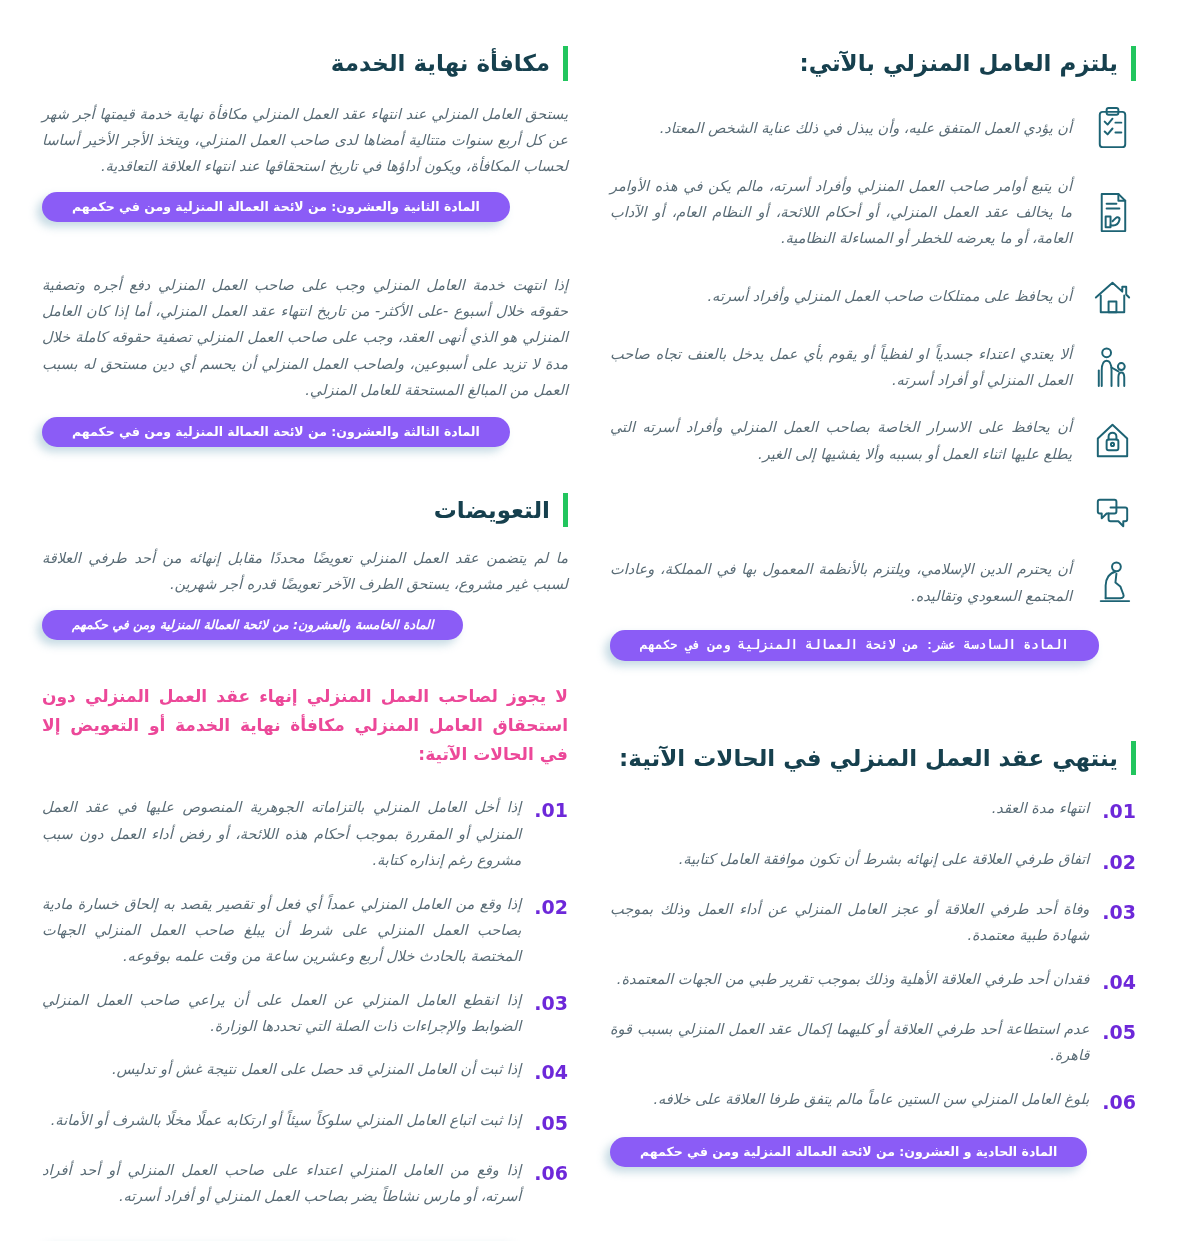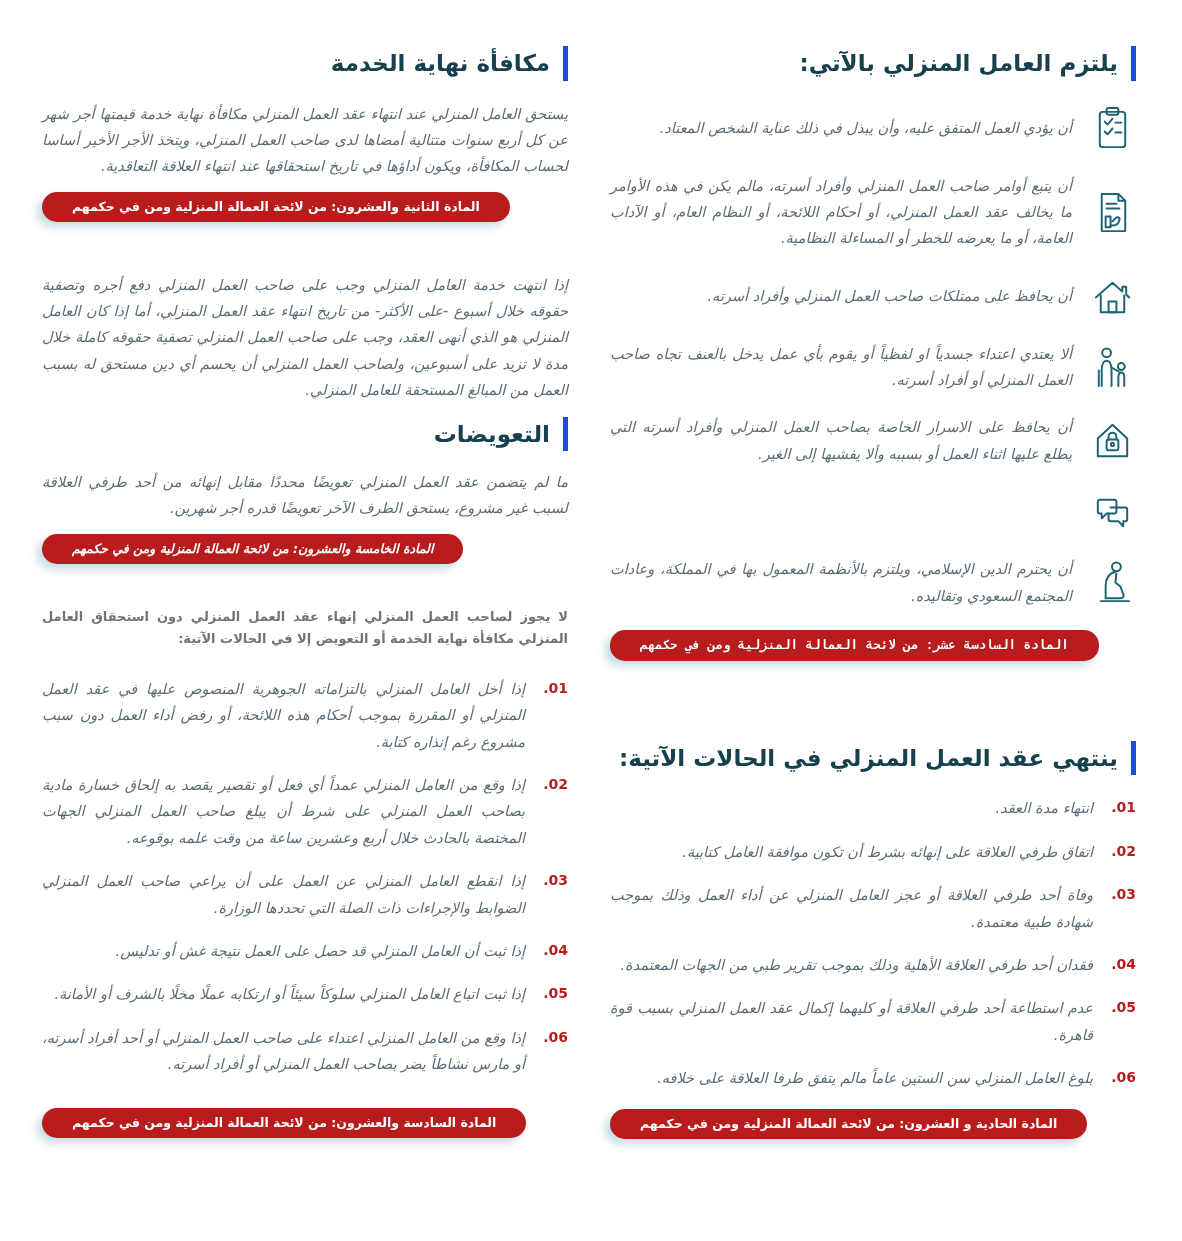--- a/index.html
+++ b/index.html
@@ -15,38 +15,38 @@
     display: flex;
     gap: 42px;
   }
   .col { flex: 1 1 0; min-width: 0; }
 
   
   .sec-title {
     font-size: 23px;
     font-weight: bold;
     color: #16404e;
-    border-right: 5px solid #1d4ed8;
+    border-right: 5px solid #22c55e;
     padding-right: 13px;
     line-height: 1.5;
   }
 
   .body-text {
     font-size: 14.5px;
     color: #5a6c76;
     line-height: 1.82;
     text-align: justify;
     font-style: italic;
   }
 
   .badge {
     display: block;
     width: fit-content;
     max-width: 100%;
-    background: #b91c1c;
+    background: #8b5cf6;
     color: #ffffff;
     font-size: 12.5px;
     font-weight: bold;
     padding: 7px 30px 8px 30px;
     border-radius: 15px;
     margin-inline-start: auto; 
     margin-inline-end: 0;
     box-shadow: -5px 5px 9px rgba(130, 175, 196, 0.45);
     white-space: nowrap;
   }
@@ -64,31 +64,31 @@
 
   
   .num-item {
     display: flex;
     align-items: flex-start;
     gap: 13px;
     margin-bottom: 17px;
   }
   .num {
     flex: 0 0 30px;
-    font-size: 14px;
-    font-weight: bold;
-    color: #b91c1c;
+    font-size: 19px;
+    font-weight: bold;
+    color: #6d28d9;
     line-height: 1.75;
   }
   .num-item .body-text { flex: 1 1 auto; }
 
   .intro-bold {
-    font-size: 13px;
-    font-weight: bold;
-    color: #737373;
+    font-size: 17px;
+    font-weight: bold;
+    color: #ec4899;
     line-height: 1.7;
     text-align: justify;
   }
 
   
   .left-h1      { margin-bottom: 20px; }
   .left-p1      { margin-bottom: 12px; }
   .left-badge1  { margin-bottom: 50px; }
   .left-p2      { margin-bottom: 13px; }
   .left-badge2  { margin-bottom: 46px; }
@@ -233,20 +233,21 @@
   </div>
 
   <div class="col">
 
     <h2 class="sec-title left-h1">مكافأة نهاية الخدمة</h2>
 
     <p class="body-text left-p1">يستحق العامل المنزلي عند انتهاء عقد العمل المنزلي مكافأة نهاية خدمة قيمتها أجر شهر عن كل أربع سنوات متتالية أمضاها لدى صاحب العمل المنزلي، ويتخذ الأجر الأخير أساسا لحساب المكافأة، ويكون أداؤها في تاريخ استحقاقها عند انتهاء العلاقة التعاقدية.</p>
     <span class="badge left-badge1">المادة الثانية والعشرون: من لائحة العمالة المنزلية ومن في حكمهم</span>
 
     <p class="body-text left-p2">إذا انتهت خدمة العامل المنزلي وجب على صاحب العمل المنزلي دفع أجره وتصفية حقوقه خلال أسبوع -على الأكثر- من تاريخ انتهاء عقد العمل المنزلي، أما إذا كان العامل المنزلي هو الذي أنهى العقد، وجب على صاحب العمل المنزلي تصفية حقوقه كاملة خلال مدة لا تزيد على أسبوعين، ولصاحب العمل المنزلي أن يحسم أي دين مستحق له بسبب العمل من المبالغ المستحقة للعامل المنزلي.</p>
+    <span class="badge left-badge2">المادة الثالثة والعشرون: من لائحة العمالة المنزلية ومن في حكمهم</span>
 
     <h2 class="sec-title left-h2">التعويضات</h2>
     <p class="body-text left-p3">ما لم يتضمن عقد العمل المنزلي تعويضًا محددًا مقابل إنهائه من أحد طرفي العلاقة لسبب غير مشروع، يستحق الطرف الآخر تعويضًا قدره أجر شهرين.</p>
     <span class="badge left-badge3">المادة الخامسة والعشرون: من لائحة العمالة المنزلية ومن في حكمهم</span>
 
     <p class="intro-bold left-intro">لا يجوز لصاحب العمل المنزلي إنهاء عقد العمل المنزلي دون استحقاق العامل المنزلي مكافأة نهاية الخدمة أو التعويض إلا في الحالات الآتية:</p>
 
     <div class="num-item">
       <span class="num">01.</span>
       <p class="body-text">إذا أخل العامل المنزلي بالتزاماته الجوهرية المنصوص عليها في عقد العمل المنزلي أو المقررة بموجب أحكام هذه اللائحة، أو رفض أداء العمل دون سبب مشروع رغم إنذاره كتابة.</p>

